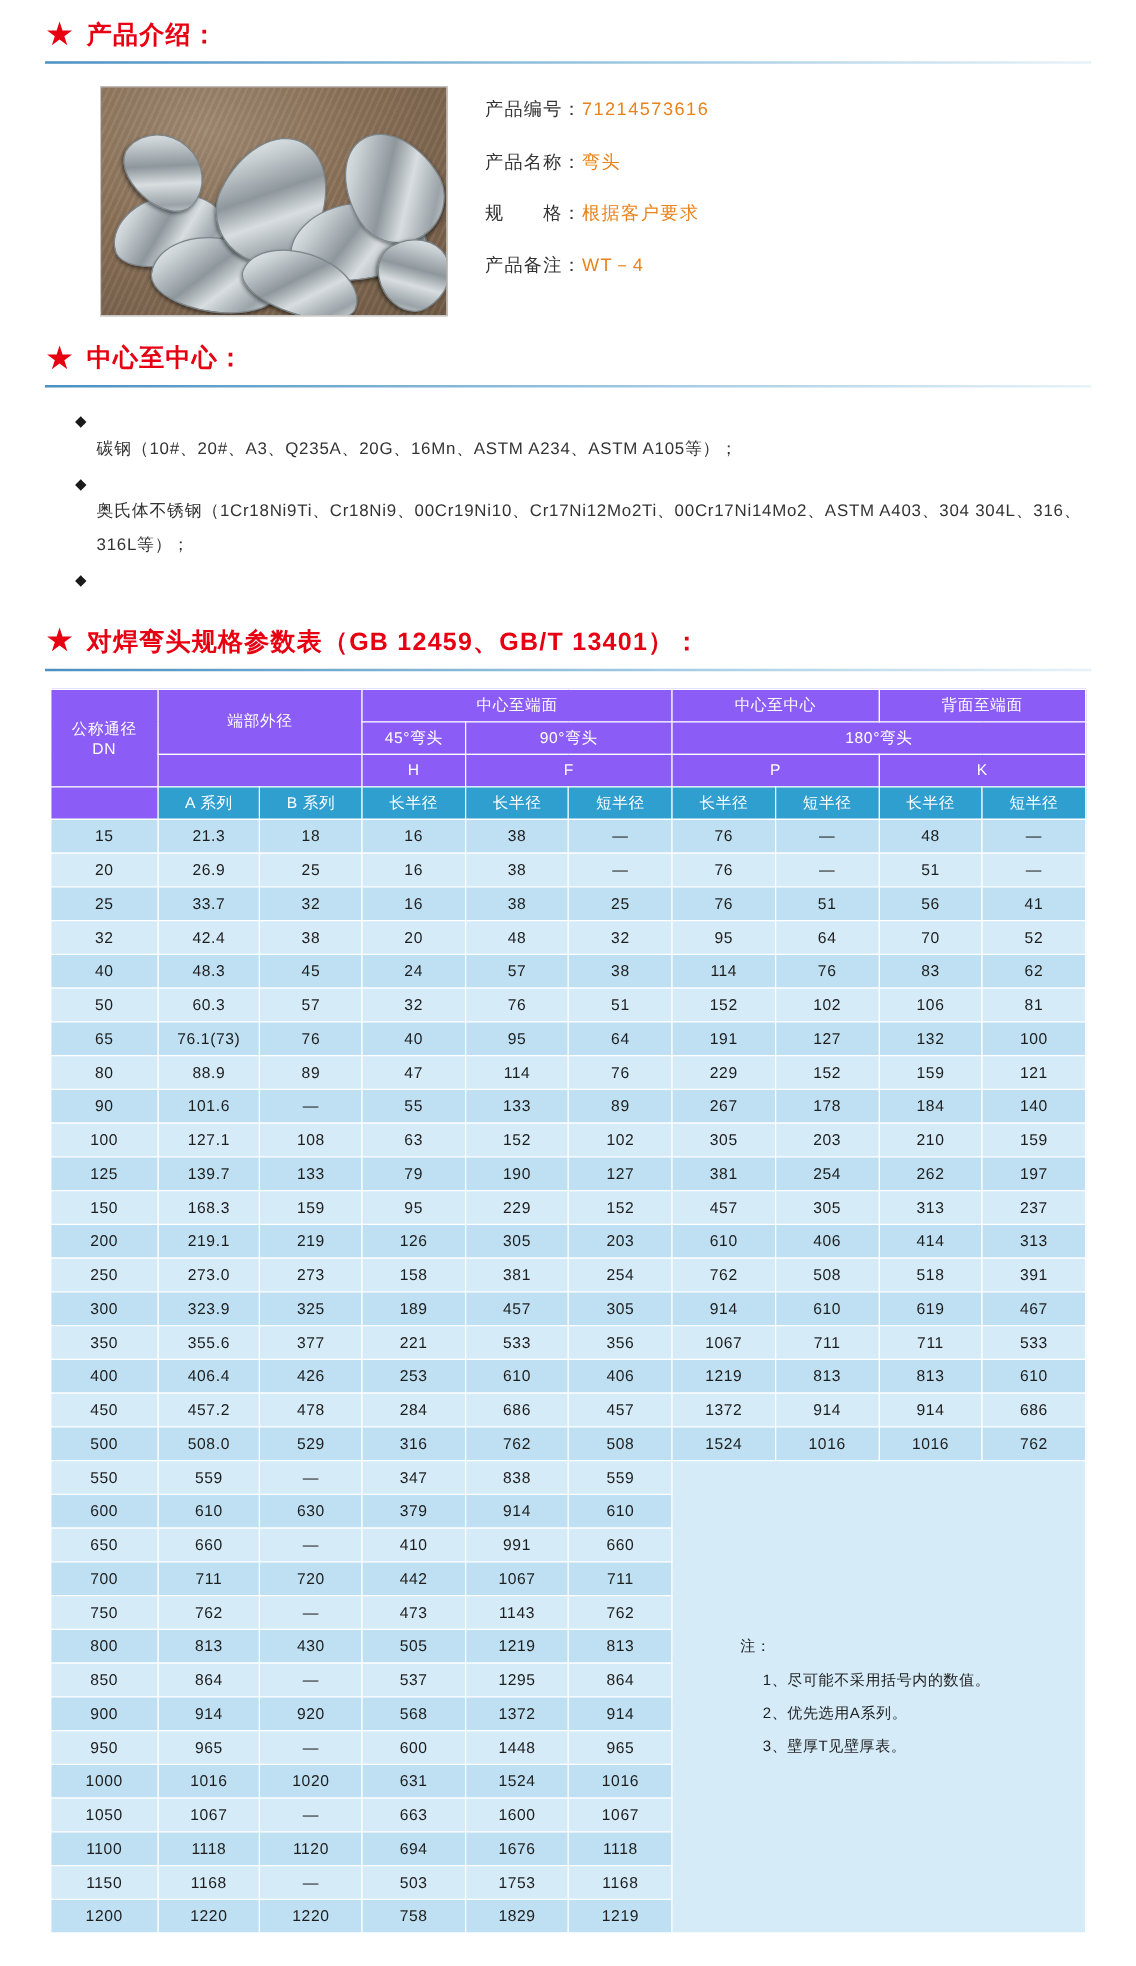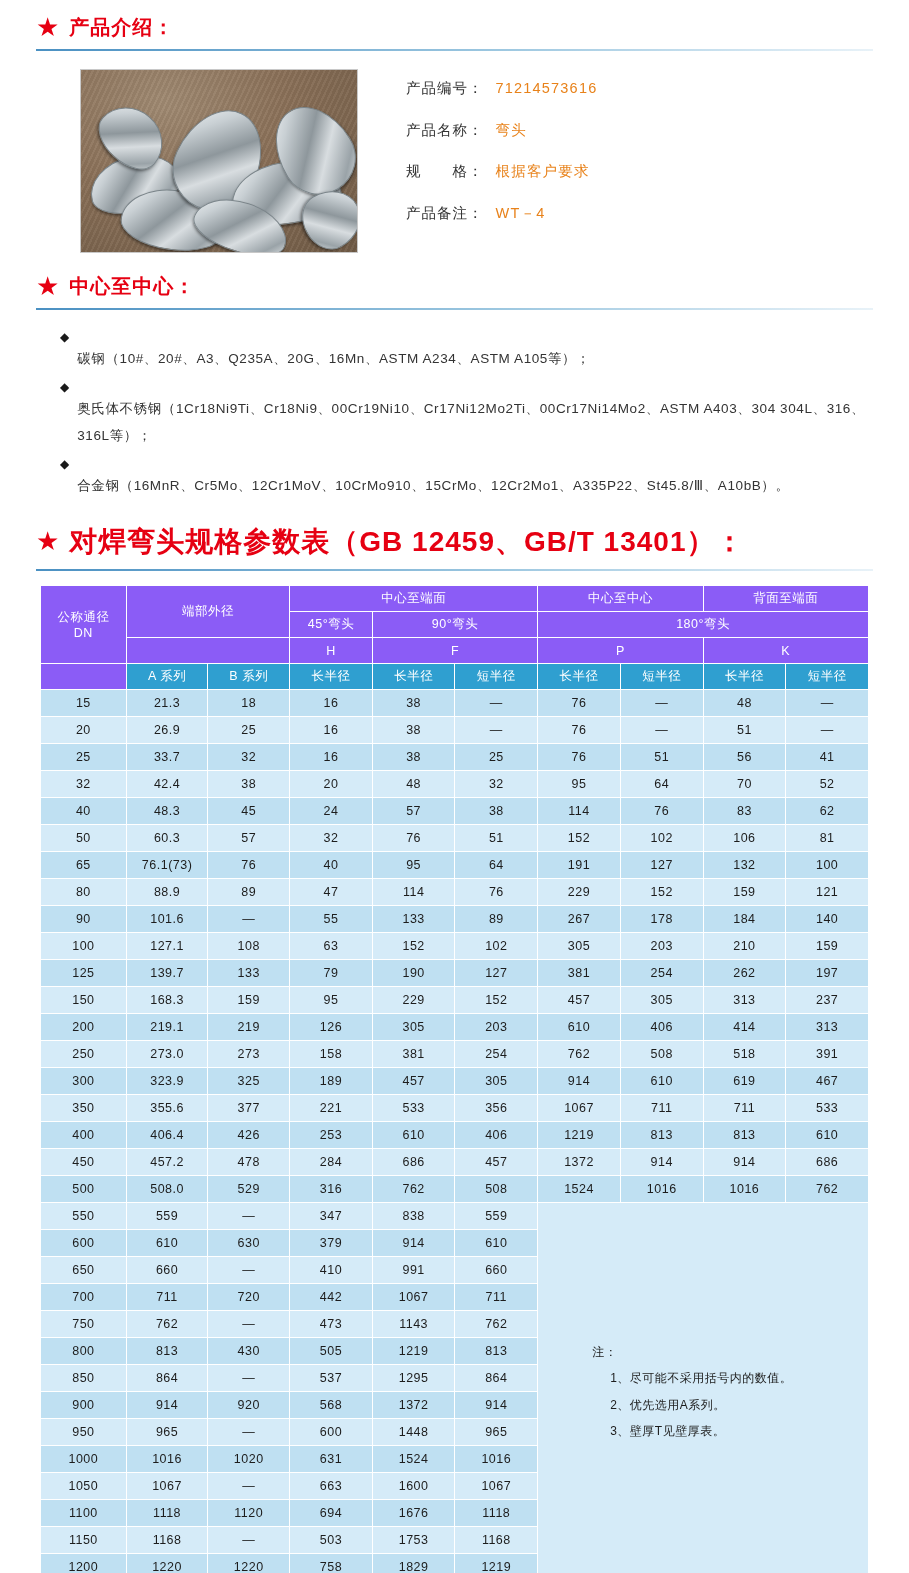--- a/index.html
+++ b/index.html
@@ -25,31 +25,31 @@
     line-height: 1;
     display: inline-block;
     transform: translateY(-1px);
   }
   .sec-title {
     color: #e60012;
     font-size: 20px;
     font-weight: bold;
     letter-spacing: 1px;
   }
-  .sec-title.big { font-size: 28px; }
+  .sec-title.big { font-size: 20px; }
   .rule {
     margin: 2px 36px 0 36px;
     height: 2px;
     background: linear-gradient(to right, #4a90c2 0%, #9cc7e0 55%, #e8f2f8 100%);
   }
 
   
   .intro {
     display: flex;
-    gap: 48px;
+    gap: 30px;
     padding: 18px 36px 6px 80px;
   }
   .photo {
     width: 278px;
     height: 184px;
     flex: 0 0 278px;
     border: 1px solid #c8c8c8;
     position: relative;
     overflow: hidden;
     background: #8a7561;
@@ -84,21 +84,21 @@
     margin-bottom: 27px;
   }
   .spec-label {
     color: #333;
     letter-spacing: 1px;
     white-space: pre;
   }
   .spec-value {
     color: #e8821a;
     letter-spacing: 1.2px;
-    margin-left: 12px;
+    margin-left: 0;
   }
 
   
   .bullets {
     padding: 16px 40px 6px 60px;
     font-size: 13.5px;
     color: #333;
     line-height: 1.95;
   }
   .bullet {
@@ -207,21 +207,20 @@
     <div class="bullet">
       <span class="dia">◆</span>
       <span class="txt">碳钢（10#、20#、A3、Q235A、20G、16Mn、ASTM A234、ASTM A105等）；</span>
     </div>
     <div class="bullet">
       <span class="dia">◆</span>
       <span class="txt">奥氏体不锈钢（1Cr18Ni9Ti、Cr18Ni9、00Cr19Ni10、Cr17Ni12Mo2Ti、00Cr17Ni14Mo2、ASTM A403、304 304L、316、316L等）；</span>
     </div>
     <div class="bullet">
       <span class="dia">◆</span>
-      <span class="txt">合金钢（16MnR、Cr5Mo、12Cr1MoV、10CrMo910、15CrMo、12Cr2Mo1、A335P22、St45.8/Ⅲ、A10bB）。</span>
     </div>
   </div>
 
   <div class="sec-head">
     <span class="star">★</span>
     <span class="sec-title big">对焊弯头规格参数表（GB 12459、GB/T 13401）：</span>
   </div>
   <div class="rule"></div>
 
   <div class="table-wrap">

